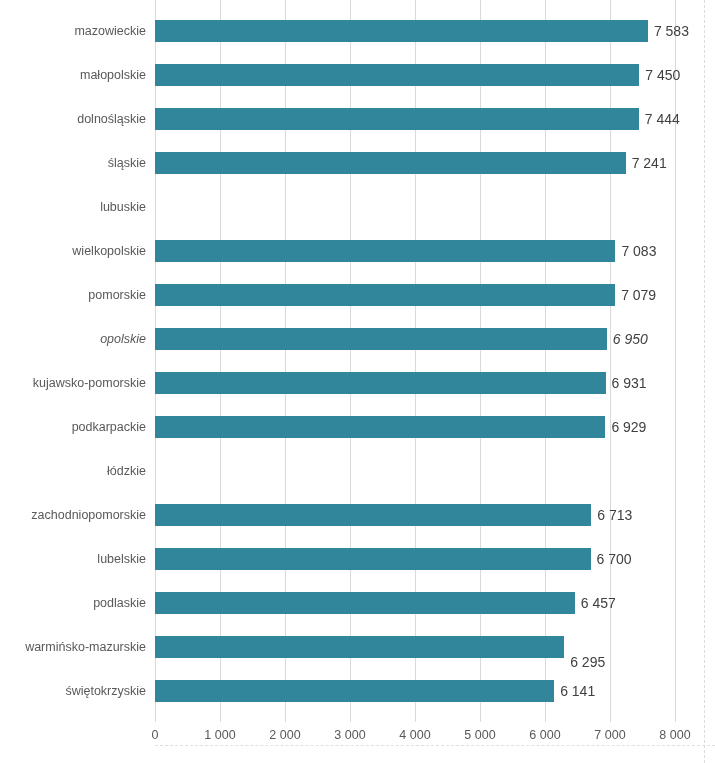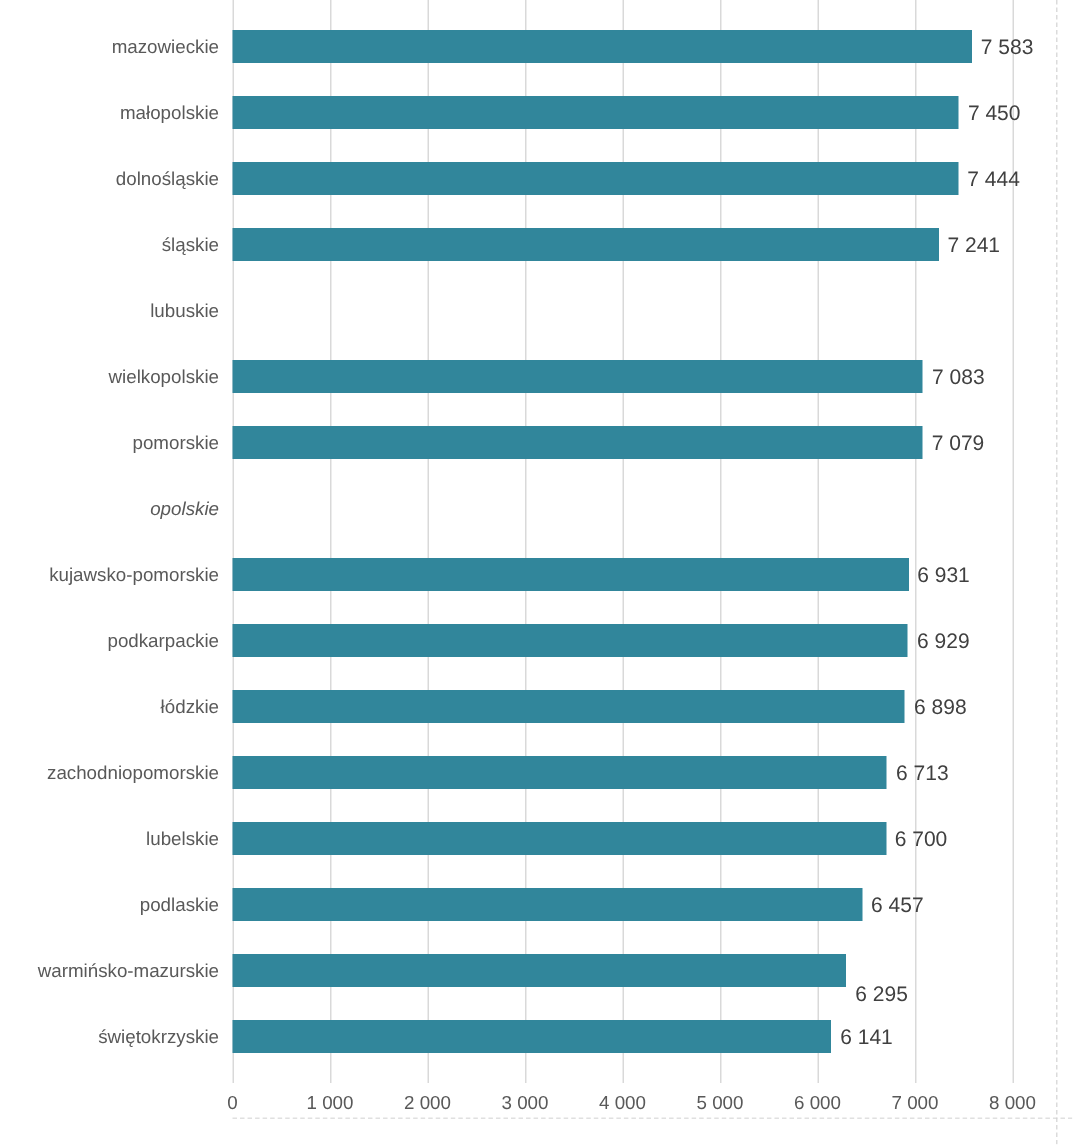--- a/index.html
+++ b/index.html
@@ -197,41 +197,41 @@
         </div>
         <div class="row" style="top: 273px;">
           <div class="cat-label">pomorskie</div>
           <div class="bar-track">
             <div class="bar" title="pomorskie: 7 079" style="width: 460.135px; background: rgb(49, 134, 155);"></div>
             <div class="val-label" style="left: 466.135px; color: rgb(64, 64, 64);">7 079</div>
           </div>
         </div>
         <div class="row" style="top: 317px; font-style: italic;">
           <div class="cat-label">opolskie</div>
+          <div class="bar-track">
+            <div class="bar" title="opolskie: 6 950" style="width: 451.75px; background: rgb(49, 134, 155);"></div>
+            <div class="val-label" style="left: 457.75px; color: rgb(64, 64, 64);">6 950</div>
+          </div>
         </div>
         <div class="row" style="top: 361px;">
           <div class="cat-label">kujawsko-pomorskie</div>
           <div class="bar-track">
             <div class="bar" title="kujawsko-pomorskie: 6 931" style="width: 450.515px; background: rgb(49, 134, 155);"></div>
             <div class="val-label" style="left: 456.515px; color: rgb(64, 64, 64);">6 931</div>
           </div>
         </div>
         <div class="row" style="top: 405px;">
           <div class="cat-label">podkarpackie</div>
           <div class="bar-track">
             <div class="bar" title="podkarpackie: 6 929" style="width: 450.385px; background: rgb(49, 134, 155);"></div>
             <div class="val-label" style="left: 456.385px; color: rgb(64, 64, 64);">6 929</div>
           </div>
         </div>
         <div class="row" style="top: 449px;">
           <div class="cat-label">łódzkie</div>
-          <div class="bar-track">
-            <div class="bar" title="łódzkie: 6 898" style="width: 448.37px; background: rgb(49, 134, 155);"></div>
-            <div class="val-label" style="left: 454.37px; color: rgb(64, 64, 64);">6 898</div>
-          </div>
         </div>
         <div class="row" style="top: 493px;">
           <div class="cat-label">zachodniopomorskie</div>
           <div class="bar-track">
             <div class="bar" title="zachodniopomorskie: 6 713" style="width: 436.345px; background: rgb(49, 134, 155);"></div>
             <div class="val-label" style="left: 442.345px; color: rgb(64, 64, 64);">6 713</div>
           </div>
         </div>
         <div class="row" style="top: 537px;">
           <div class="cat-label">lubelskie</div>

